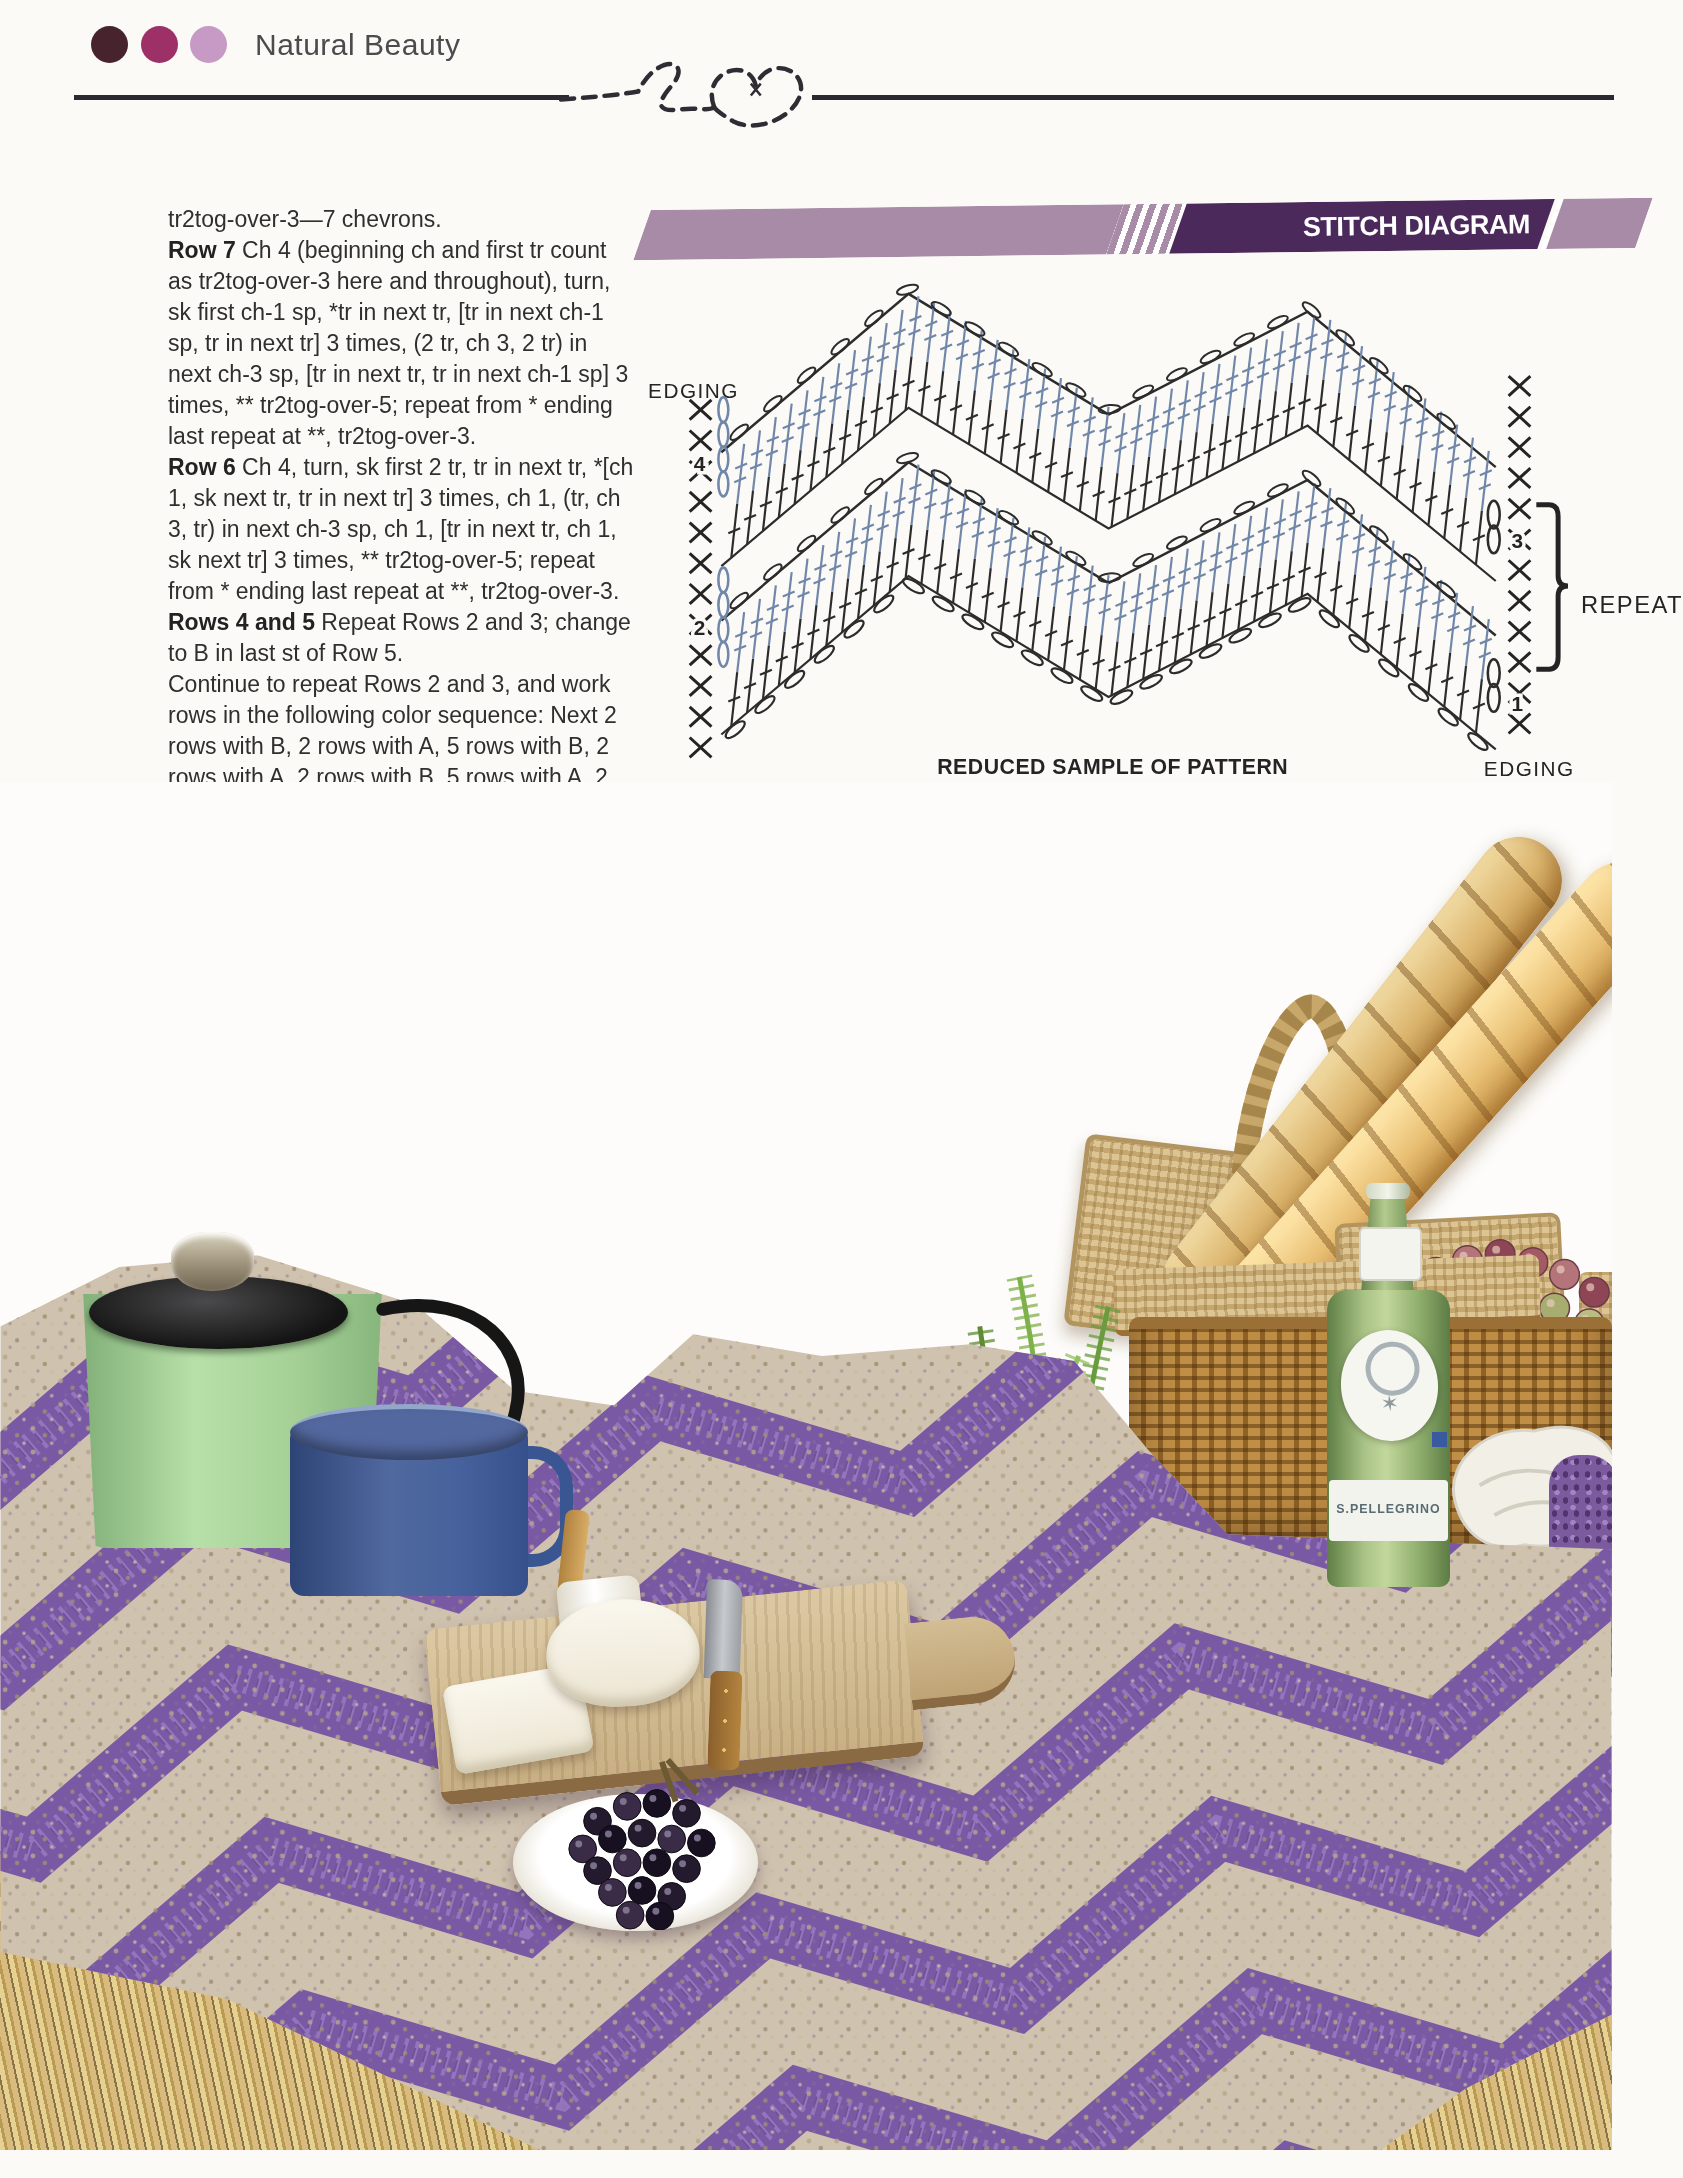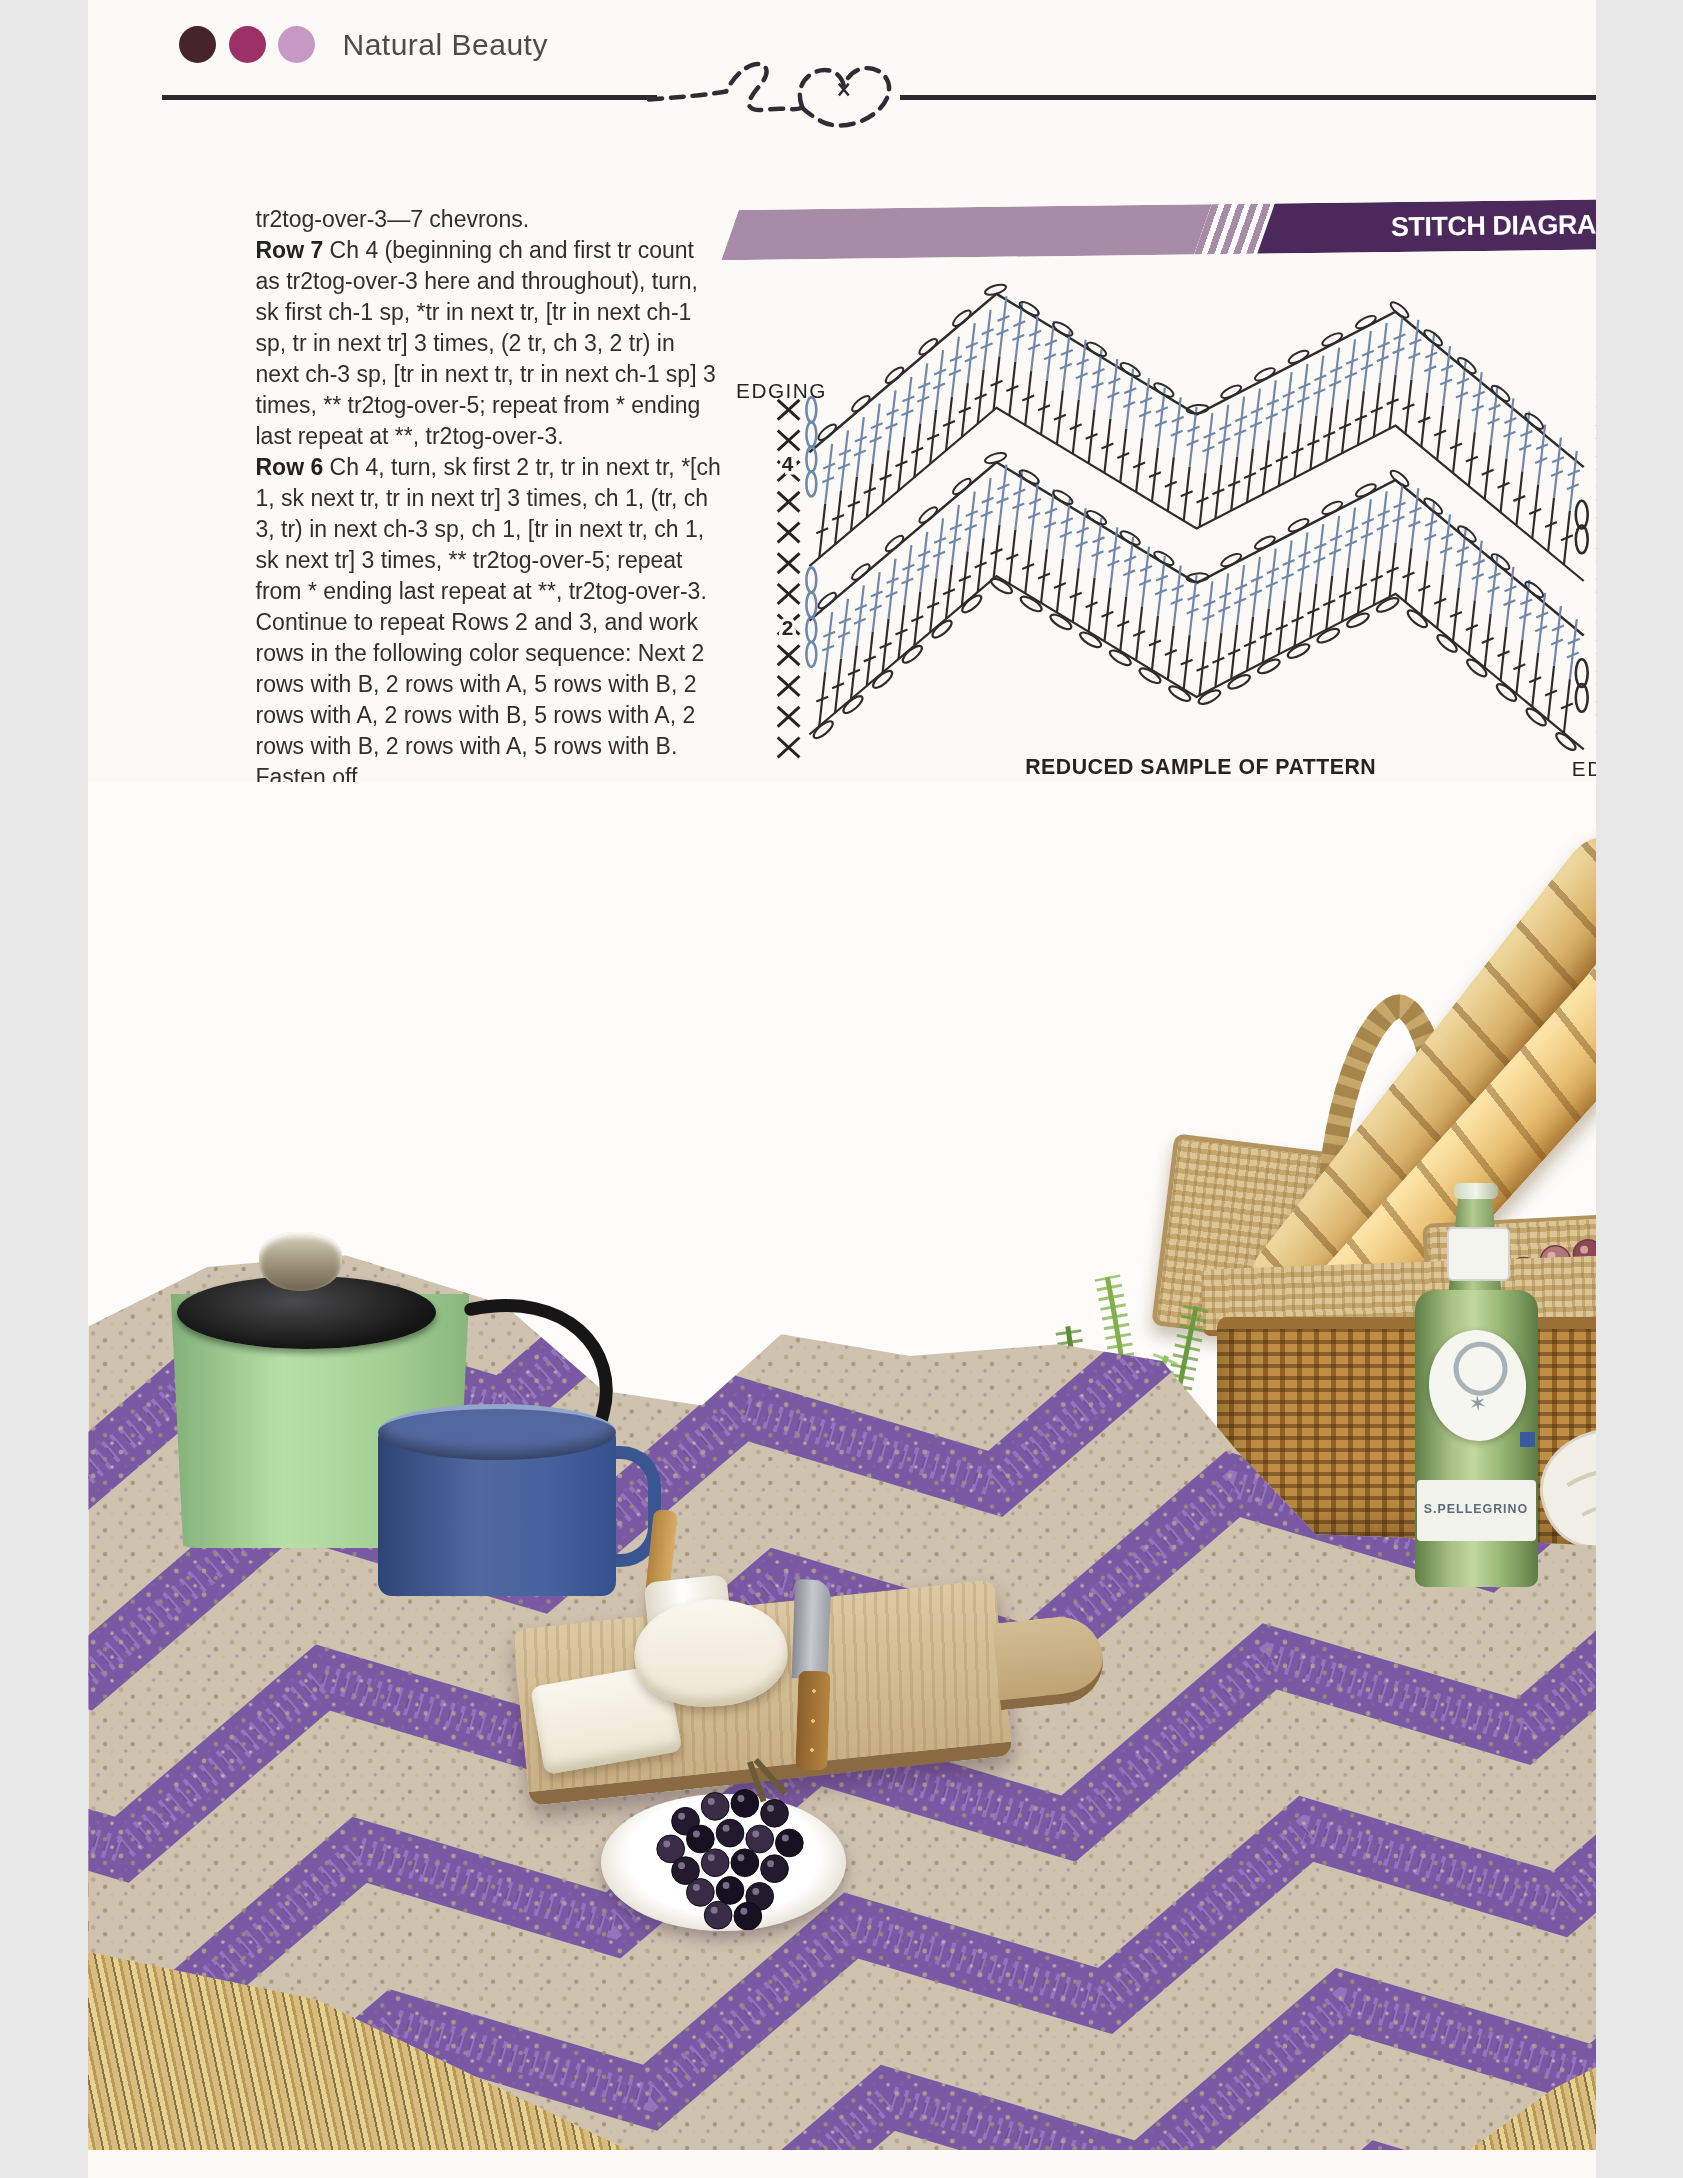--- a/index.html
+++ b/index.html
@@ -1,17 +1,17 @@
 <!DOCTYPE html>
 <html><head>
 <meta charset="utf-8">
 <style>
   html,body{margin:0;padding:0;}
   body{font-family:"Liberation Sans",sans-serif;background:#e8e8e8;}
-  #page{position:relative;width:1508px;height:2178px;background:#fbfaf6;overflow:hidden;margin:0 auto;}
+  #page{position:relative;width:1683px;height:2178px;background:#fbfaf6;overflow:hidden;margin:0 auto;}
   .abs{position:absolute;}
 
   
   .hdr-dot{position:absolute;top:26px;width:37px;height:37px;border-radius:50%;}
   #hdr-title{position:absolute;left:255px;top:28px;font-size:30px;color:#4b4b4d;letter-spacing:0.5px;}
   .rule{position:absolute;top:95px;height:5px;background:#2b2830;}
 
   
   #col{position:absolute;left:168px;top:204px;width:467px;font-size:23px;line-height:31px;color:#2f2f2f;}
   #col p{margin:0;}
@@ -138,20 +138,21 @@
     <div class="seg-stripes"></div>
     <div class="seg-p"><span>STITCH DIAGRAM</span></div>
     <div class="seg-dash"></div>
     <div class="seg-m2"></div>
   </div>
 
   <div id="col">
     <p>tr2tog-over-3—7 chevrons.</p>
     <p><b>Row 7</b><span> Ch 4 (beginning ch and first tr count as tr2tog-over-3 here and throughout), turn, sk first ch-1 sp, *tr in next tr, [tr in next ch-1 sp, tr in next tr] 3 times, (2 tr, ch 3, 2 tr) in next ch-3 sp, [tr in next tr, tr in next ch-1 sp] 3 times, ** tr2tog-over-5; repeat from * ending last repeat at **, tr2tog-over-3.</span></p>
     <p><b>Row 6</b><span> Ch 4, turn, sk first 2 tr, tr in next tr, *[ch 1, sk next tr, tr in next tr] 3 times, ch 1, (tr, ch 3, tr) in next ch-3 sp, ch 1, [tr in next tr, ch 1, sk next tr] 3 times, ** tr2tog-over-5; repeat from * ending last repeat at **, tr2tog-over-3.</span></p>
+    <p><b>Rows 4 and 5</b><span> Repeat Rows 2 and 3; change to B in last st of Row 5.</span></p>
     <p><span>Continue to repeat Rows 2 and 3, and work rows in the following color sequence: Next 2 rows with B, 2 rows with A, 5 rows with B, 2 rows with A, 2 rows with B, 5 rows with A, 2 rows with B, 2 rows with A, 5 rows with B. Fasten off.</span></p>
     <div id="finish-box"><span>FINISHING</span></div>
     <p class="subhead">Edging</p>
     <p>With right side facing, join A with sc in end of first row, to work across side edge, 2 sc in end of same row, 3 sc in end of each row across side edge. Fasten off. Turn blanket and repeat to edge other side. Fasten off.</p>
     <p id="weave-line"><span>Weave in all ends.</span> <span class="flourish">-- ✽ ✽ ✽ --</span></p>
   </div>
 
   <svg id="diagram" class="abs" style="left:644px;top:279px;" width="1040" height="507" viewBox="0 0 1050 512">
     <text class="diag-label" x="4" y="120">EDGING</text>
     <text class="diag-label" x="848" y="502">EDGING</text>

